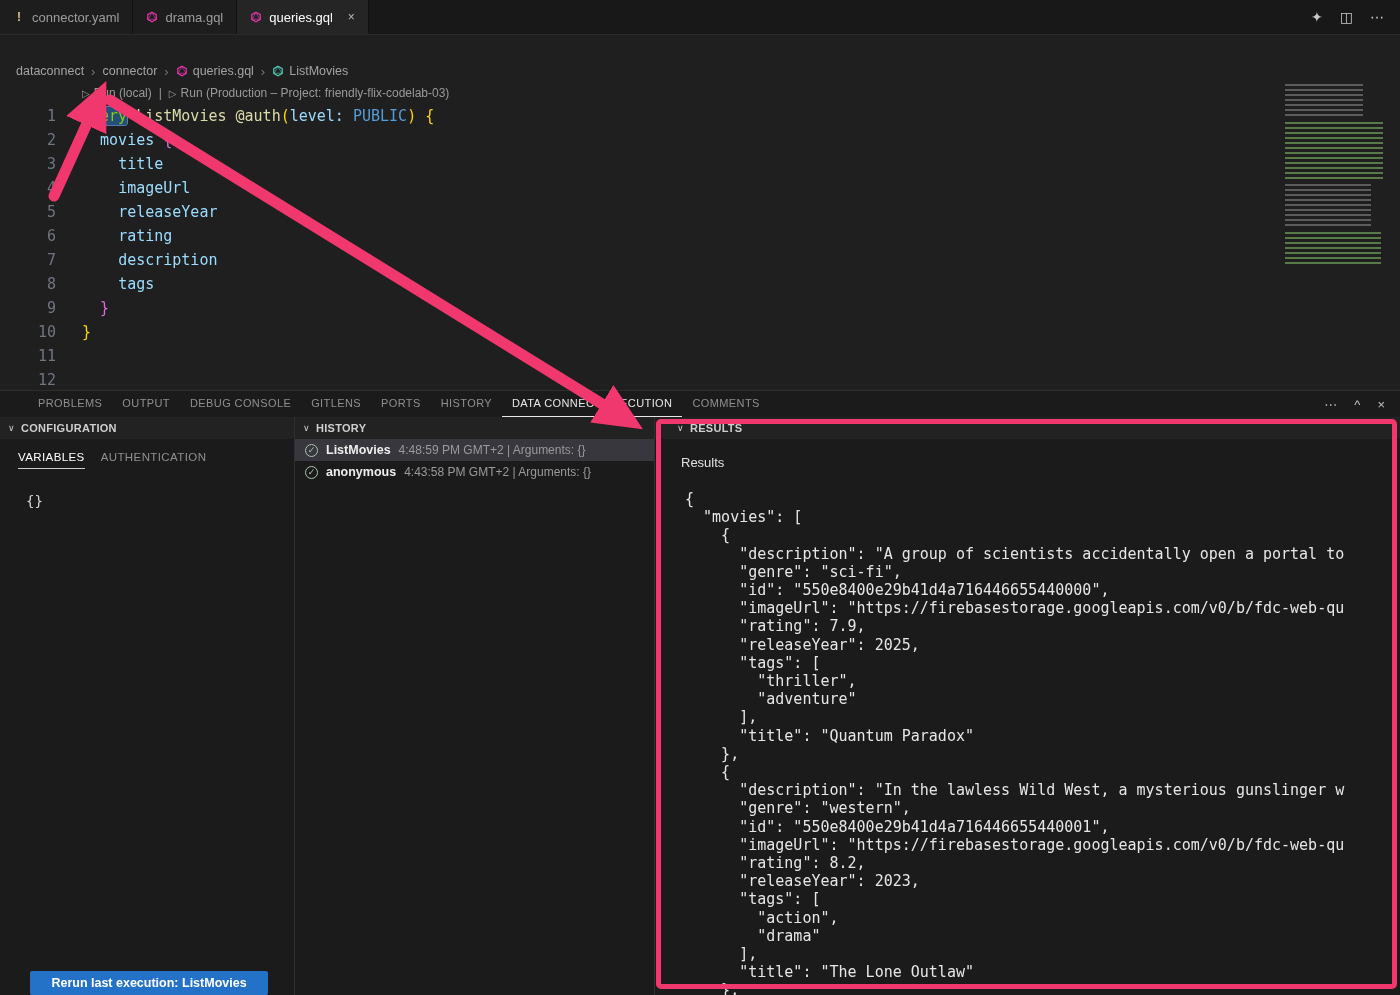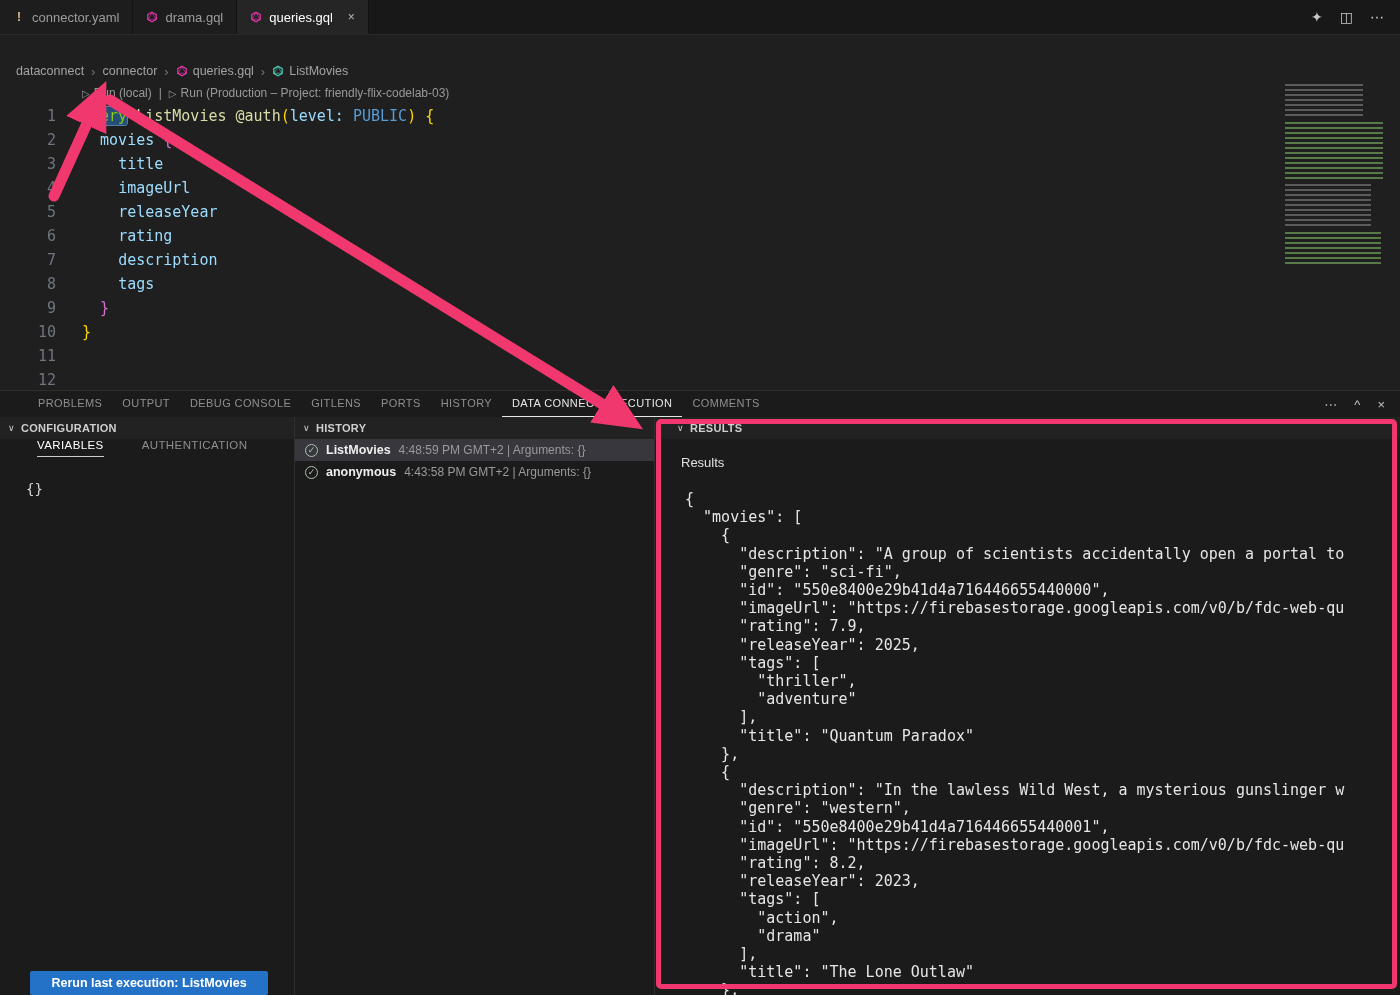--- a/index.html
+++ b/index.html
@@ -58,21 +58,21 @@
   .panel-actions { margin-left:auto; display:flex; gap:17px; padding-right:15px; color:#c3c3c3; font-size:13px; }
   .panel-actions span { cursor:pointer; }
   .panel-body { display:flex; height:578px; }
   section.config  { width:295px; border-right:1px solid #2f2f2f; }
   section.history { width:360px; border-right:1px solid #2f2f2f; }
   section.results { flex:1; overflow:hidden; }
   .sec-header { height:22px; display:flex; align-items:center; gap:6px; padding-left:8px;
                 font-size:11px; font-weight:bold; color:#cfcfcf; letter-spacing:0.3px; background:#222223; }
   .results-header { padding-left:22px; }
   .sec-chevron { font-size:9px; color:#cfcfcf; font-weight:normal; }
-  .config-tabs { display:flex; gap:38px; padding-left:37px; }
+  .config-tabs { display:flex; gap:16px; padding-left:18px; margin-top:12px; }
   .ctab { font-size:11.5px; letter-spacing:0.4px; color:#8f8f8f; padding-bottom:5px; cursor:pointer; }
   .ctab.active { color:#ffffff; border-bottom:1px solid #cccccc; }
   .vars-value { margin:24px 0 0 26px; font-family:"DejaVu Sans Mono",monospace; font-size:14px; color:#d4d4d4; }
   .hrow { display:flex; align-items:center; gap:8px; height:22px; padding-left:10px; cursor:pointer; }
   .hrow.selected { background:#37373d; }
   .check { width:13px; height:13px; border:1px solid #a9c5a9; border-radius:50%; color:#a9c5a9;
            font-size:9px; line-height:11px; text-align:center; flex:none; }
   .hname { color:#eeeeee; font-weight:bold; font-size:12.5px; }
   .hmeta { color:#9a9a9a; font-size:12px; }
   .results-title { padding:16px 0 0 26px; font-size:13px; color:#e0e0e0; }

